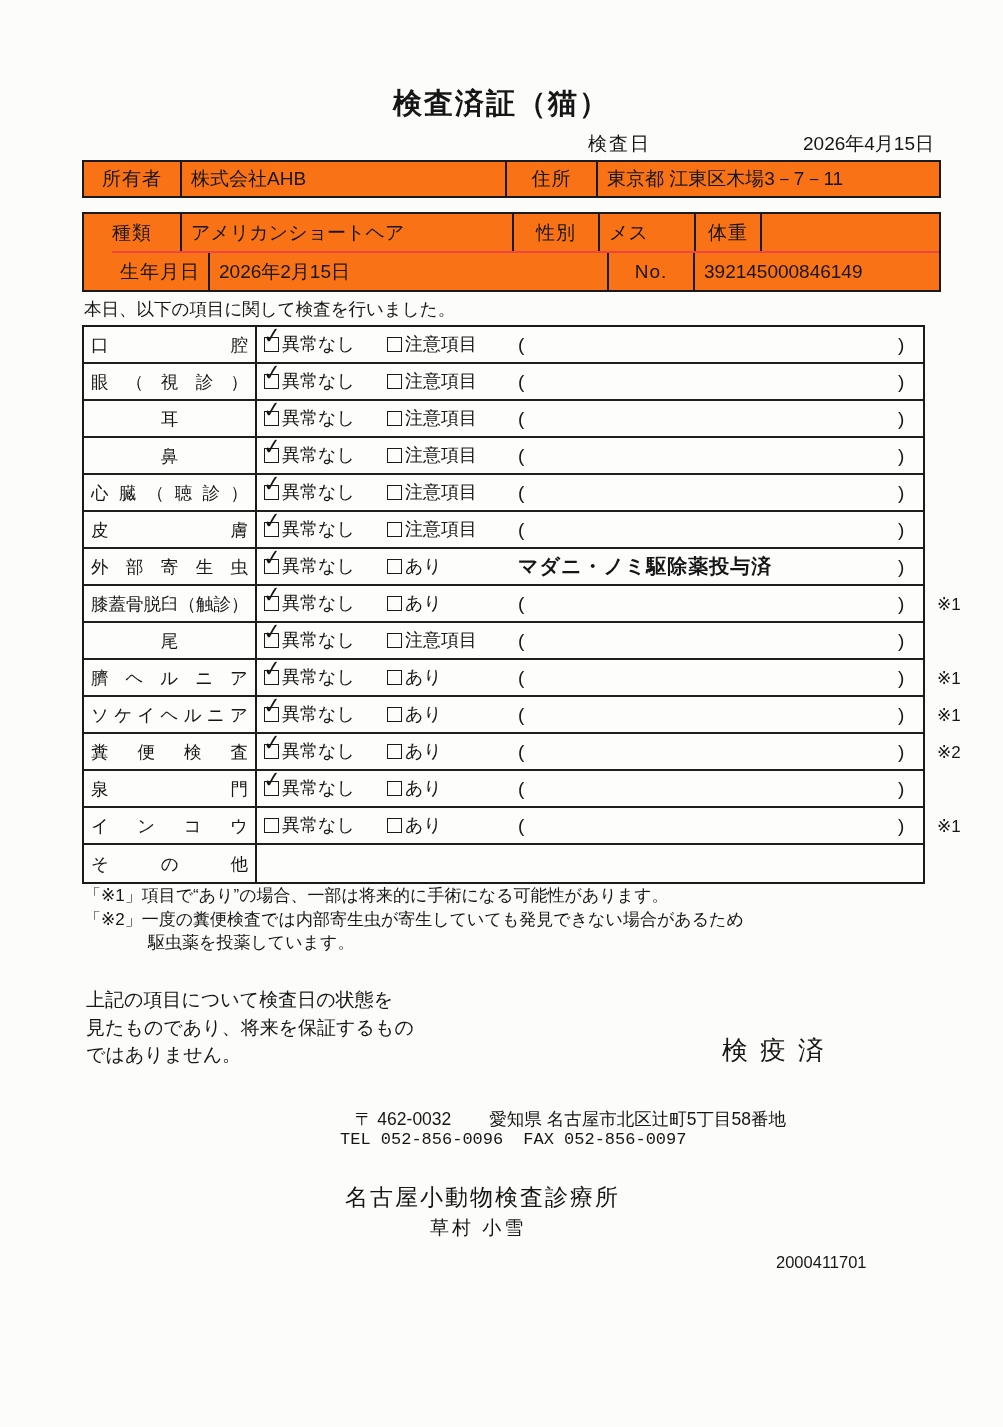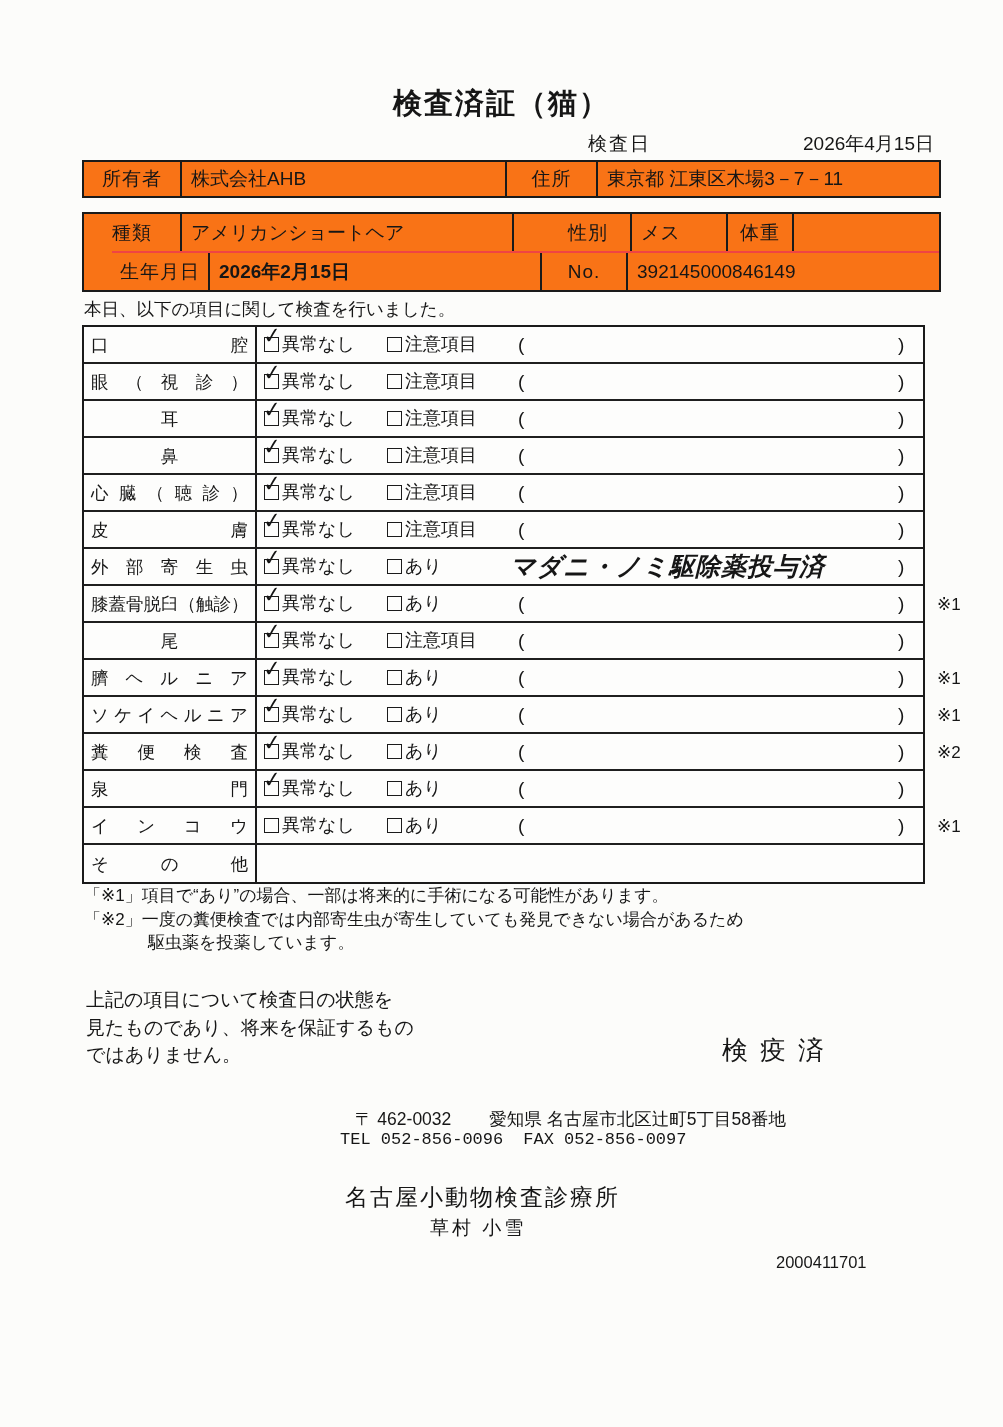--- a/index.html
+++ b/index.html
@@ -30,21 +30,21 @@
   .trow{display:flex;height:37px;box-sizing:border-box;position:relative;}
   .trow:not(:last-child){border-bottom:2px solid #1f1f1f;}
   .tlabel{width:173px;box-sizing:border-box;border-right:2px solid #1a1a1a;padding:0 7px;font-size:17.5px;display:flex;align-items:center;justify-content:space-between;}
   .tright{flex:1;position:relative;}
   .tright span{position:absolute;line-height:33px;top:1px;white-space:nowrap;}
   .cb{width:13px;height:13px;border:1.5px solid #1b1b1b;top:10px !important;box-sizing:content-box;}
   .cb .check{left:-2px;top:-13px !important;font-size:22px;line-height:22px;transform:rotate(-6deg);color:#141414;}
   .cb1{left:7px;} .lbl1{left:25px;font-size:18px;}
   .cbx2{left:130px;} .lbl2{left:148px;font-size:18px;}
   .po{left:261px;font-size:19px;} .pc{left:641px;font-size:19px;}
-  .pt{left:253px;font-size:25px;font-weight:bold;letter-spacing:1px;font-style:italic;}
+  .pt{left:261px;font-size:20px;font-weight:bold;letter-spacing:1px;}
   .note{position:absolute;left:853px;top:0;line-height:37px;font-size:17px;width:60px;}
   
   .fn1{left:84px;top:884px;font-size:17px;}
   .fn2{left:84px;top:908px;font-size:17px;}
   .fn3{left:148px;top:931px;font-size:17px;}
   .disclaimer{left:86px;top:986px;font-size:19px;line-height:27.5px;}
   .stamp{left:722px;top:1033px;font-size:26px;letter-spacing:12px;}
   
   .postal-line{left:355px;top:1089px;font-size:17.5px;margin-top:18px;}
   .postal-line .addr{margin-left:38px;}
@@ -67,27 +67,27 @@
     <div class="icell val bR" style="width:325px;">株式会社AHB</div>
     <div class="icell hd bR" style="width:91px;">住所</div>
     <div class="icell val" style="flex:1;">東京都 江東区木場3－7－11</div>
   </div>
 </div>
 
 <div class="abs ibox" style="left:82px;top:212px;width:859px;height:80px;">
   <div class="irow">
     <div class="icell hd bR" style="width:98px;">種類</div>
     <div class="icell val bR" style="width:332px;">アメリカンショートヘア</div>
-    <div class="icell hd bR" style="width:86px;margin-left:32px;">性別</div>
+    <div class="icell hd bR" style="width:86px;">性別</div>
     <div class="icell val bR" style="width:96px;">メス</div>
     <div class="icell hd bR" style="width:66px;">体重</div>
   </div>
   <div class="irow">
     <div class="icell hd bR" style="width:98px;">生年月日</div>
-    <div class="icell val bR" style="width:332px;font-weight:bold;">2026年2月15日</div>
+    <div class="icell val bR" style="width:399px;">2026年2月15日</div>
     <div class="icell hd bR" style="width:86px;">No.</div>
     <div class="icell val" style="flex:1;">392145000846149</div>
   </div>
 </div>
 
 <div class="abs statement">本日、以下の項目に関して検査を行いました。</div>
 
 <div class="abs ctable">
 
   <div class="trow">

